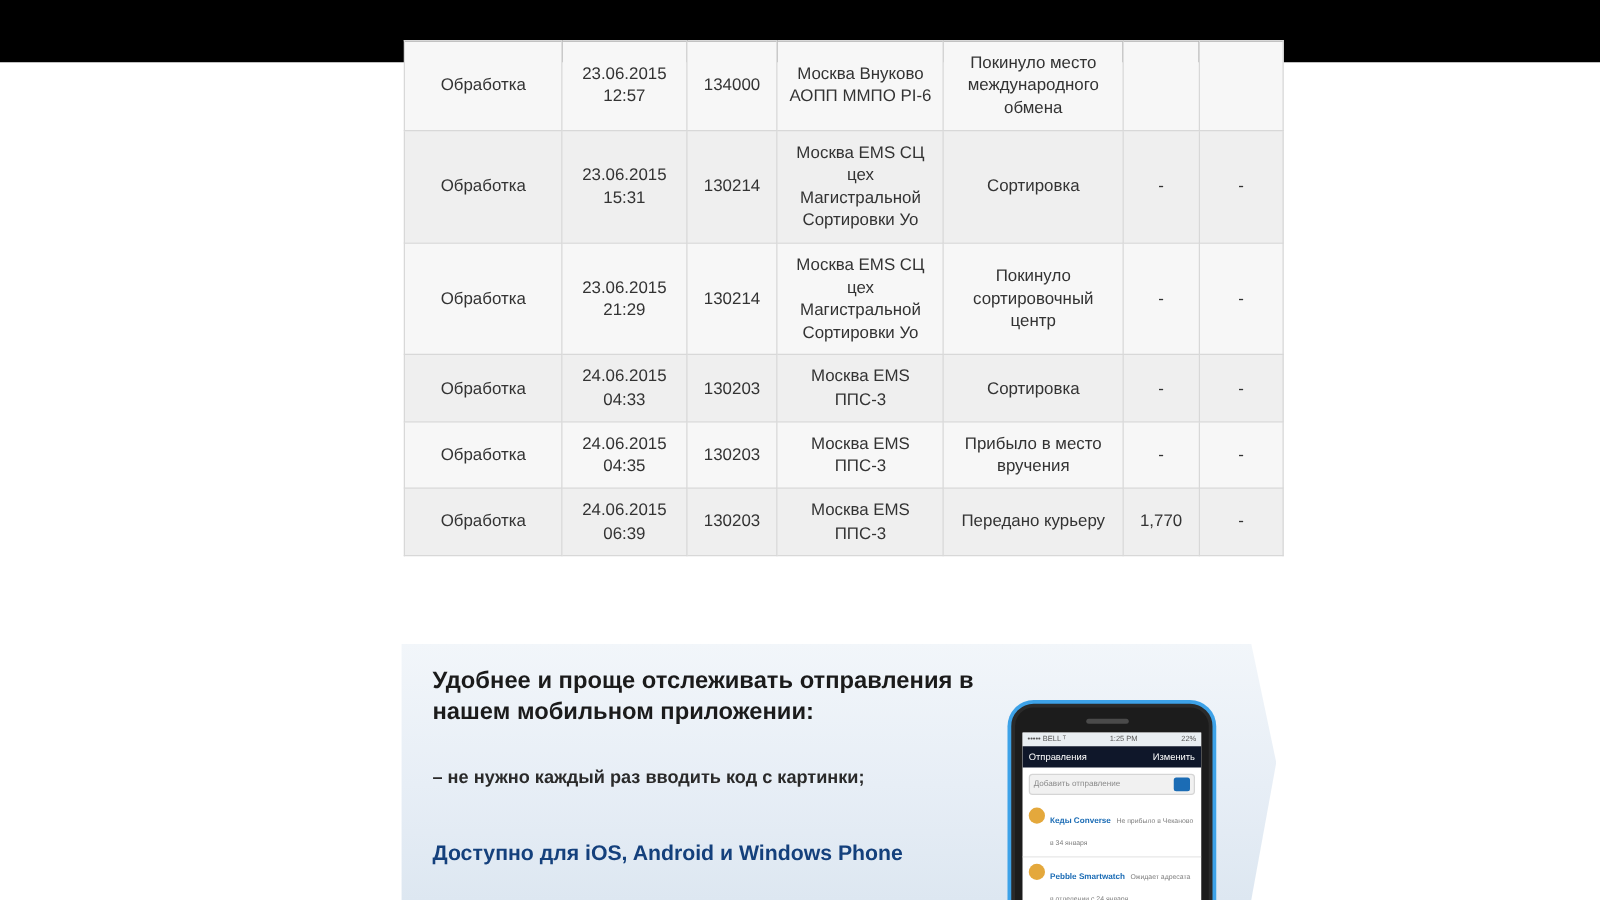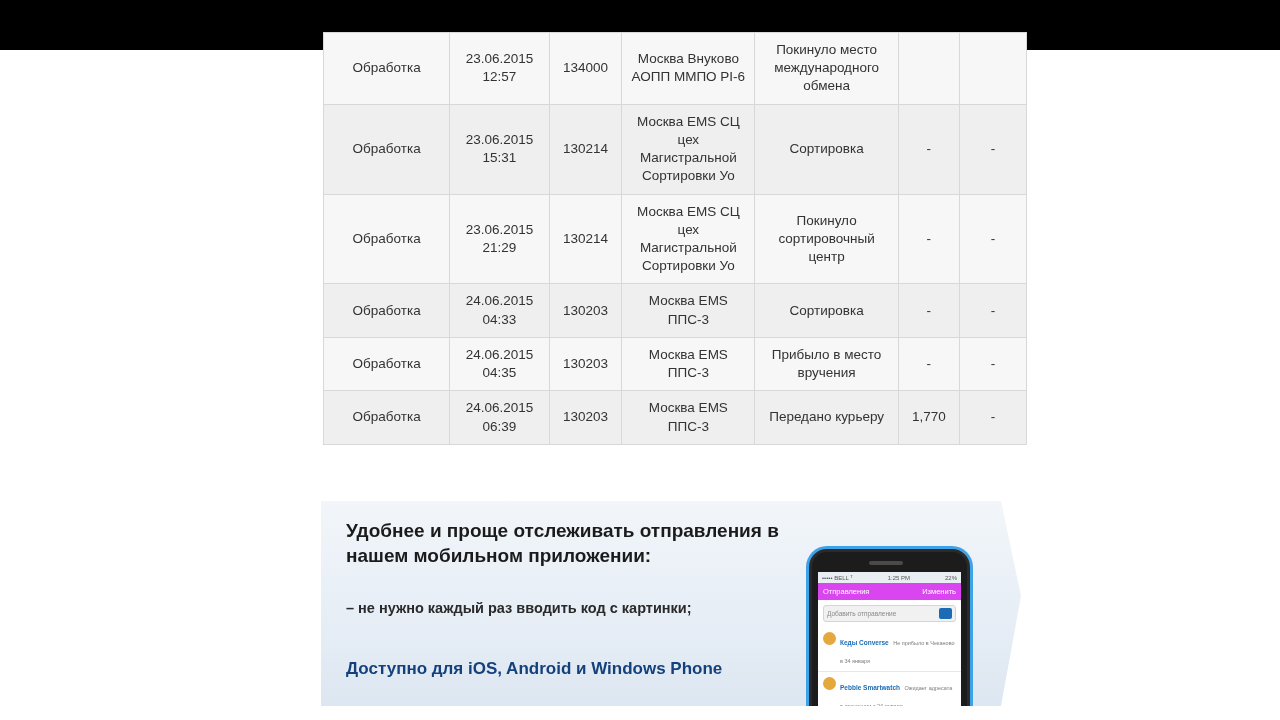--- a/index.html
+++ b/index.html
@@ -61,21 +61,21 @@
   .col-mass { width: 54px; }
   .col-extra { width: 76px; }
   .idx-link {
     color: #1a6fc4;
     text-decoration: none;
     cursor: pointer;
   }
   .banner {
     position: absolute;
     left: 321px;
-    top: 451px;
+    top: 465px;
     width: 700px;
     height: 205px;
     overflow: hidden;
   }
   .banner-shape {
     position: absolute;
     left: 0; top: 0;
     width: 700px;
     height: 205px;
     background: linear-gradient(180deg, #f2f6fa 0%, #e7eef6 55%, #dde7f1 100%);
@@ -144,21 +144,21 @@
     background: #e9eef2;
     font-size: 6px;
     color: #555;
     display: flex;
     justify-content: space-between;
     align-items: center;
     padding: 0 4px;
   }
   .phone-nav {
     height: 17px;
-    background: #d946ef;
+    background: #0f172a;
     color: #fff;
     font-size: 7.5px;
     display: flex;
     align-items: center;
     justify-content: space-between;
     padding: 0 5px;
   }
   .phone-search {
     margin: 5px;
     height: 15px;

